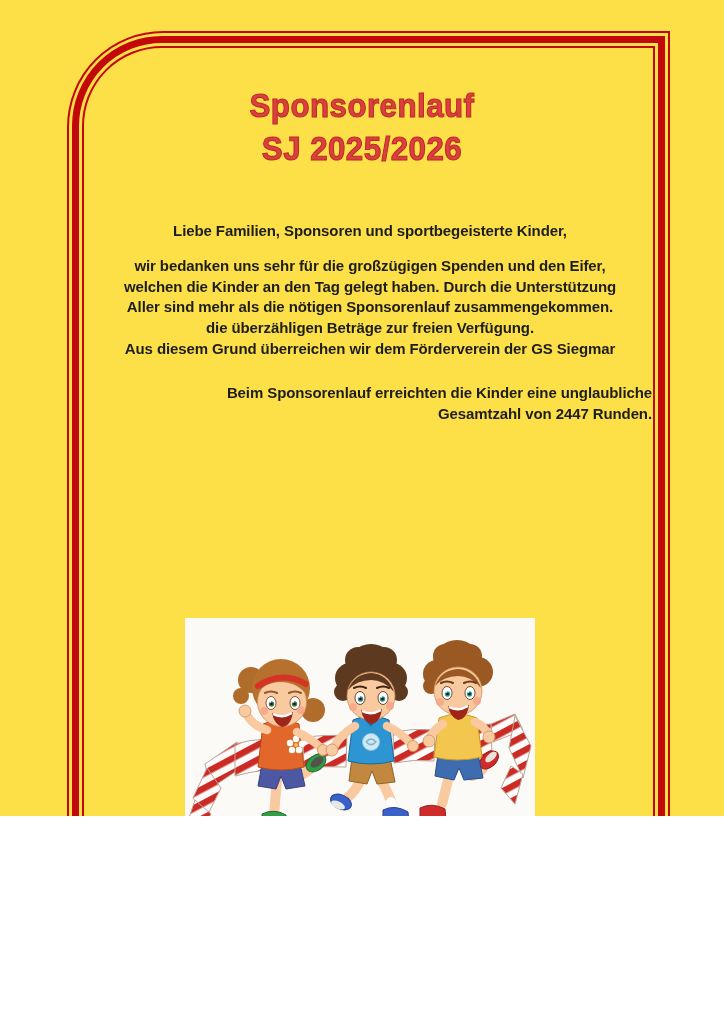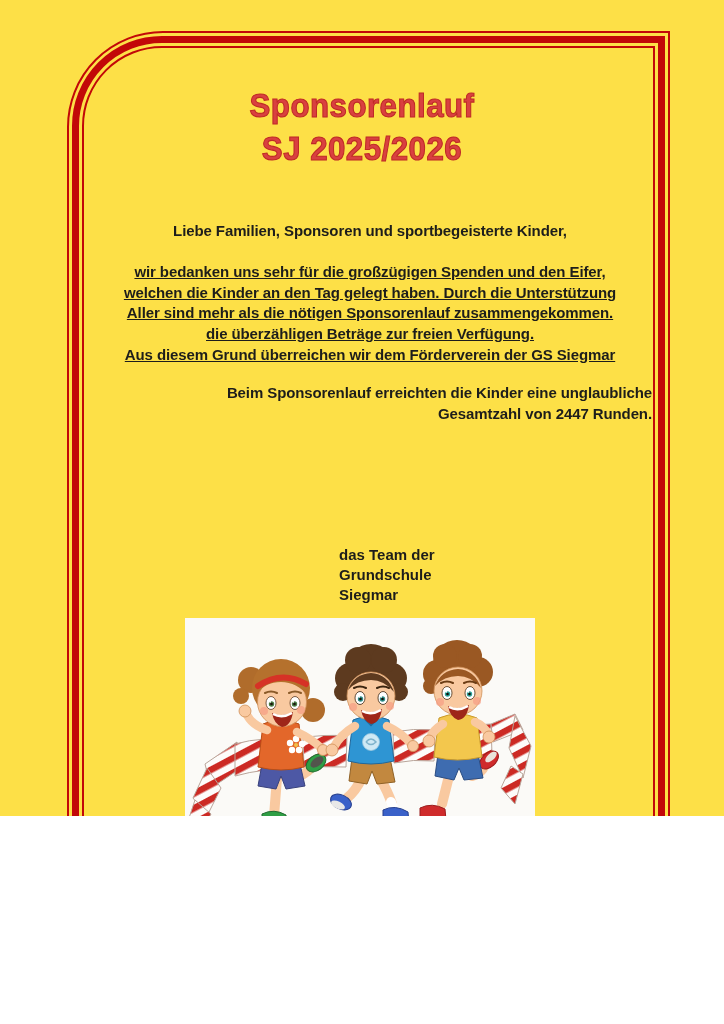--- a/index.html
+++ b/index.html
@@ -27,21 +27,21 @@
     color:#d94040; -webkit-text-stroke:1.1px #bf2a26;
     transform:scaleX(0.92); letter-spacing:0.5px;
   }
   .body-text {
     position:absolute; left:80px; width:564px; text-align:center;
     font-weight:bold; color:#1d1d1b; font-size:15px; line-height:20.7px;
     letter-spacing:-0.1px;
     margin-left:8px;
   }
   #greeting { top:221px; }
-  #para1 { top:262px;text-decoration:underline; }
+  #para1 { top:256px; }
   #para2 { top:383px;text-align:right; }
   #para3 { top:444px; }
   .signature {
     position:absolute; left:339px; top:545px; text-align:left;
     font-weight:bold; color:#1d1d1b; font-size:15px; line-height:20px;
   }
   .illo { position:absolute; left:185px; top:618px; width:350px; height:244px; }
 </style>
 </head>
 <body>
@@ -70,25 +70,20 @@
     <div>die überzähligen Beträge zur freien Verfügung.</div>
     <div>Aus diesem Grund überreichen wir dem Förderverein der GS Siegmar</div>
   </div>
 
   <div id="para2" class="body-text">
     <div>Beim Sponsorenlauf erreichten die Kinder eine unglaubliche</div>
     <div>Gesamtzahl von 2447 Runden.</div>
   </div>
 
 
-  <div class="signature">
-    <div>das Team der</div>
-    <div>Grundschule</div>
-    <div>Siegmar</div>
-  </div>
 
   <svg class="illo" viewBox="0 0 350 244" role="img" aria-label="Drei Kinder laufen durch ein rot-weiß gestreiftes Zielband">
     <defs>
       <pattern id="rib" patternUnits="userSpaceOnUse" width="13" height="13" patternTransform="rotate(62)">
         <rect width="13" height="13" fill="#fdfcfa"></rect>
         <rect width="6.5" height="13" fill="#cc2a24"></rect>
       </pattern>
     </defs>
 
     <rect x="0" y="0" width="350" height="244" fill="#fbfaf7"></rect>

